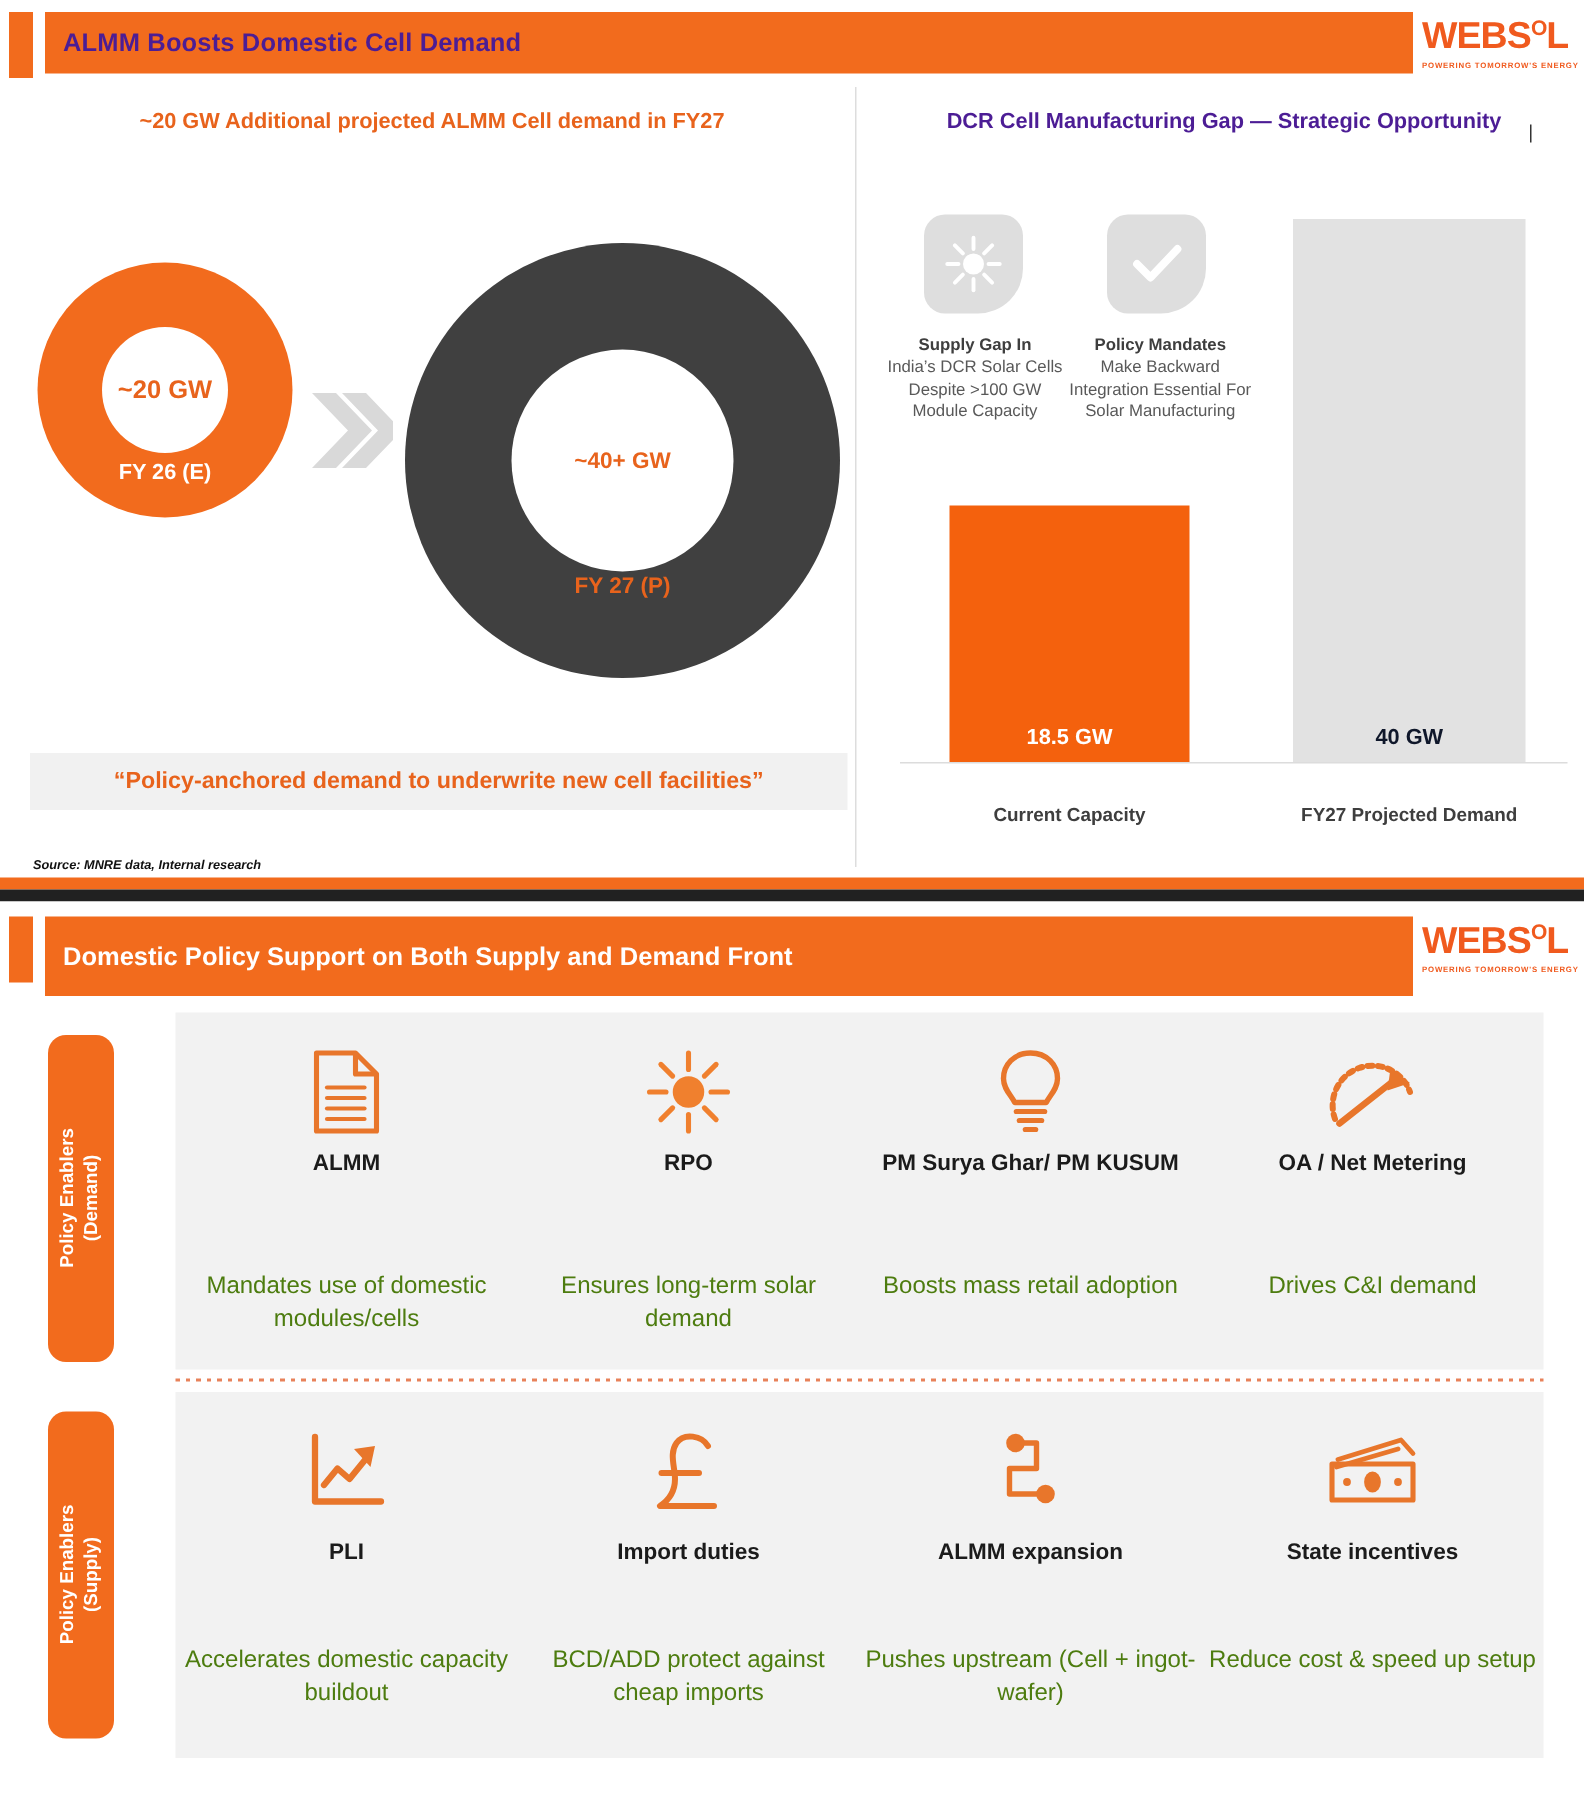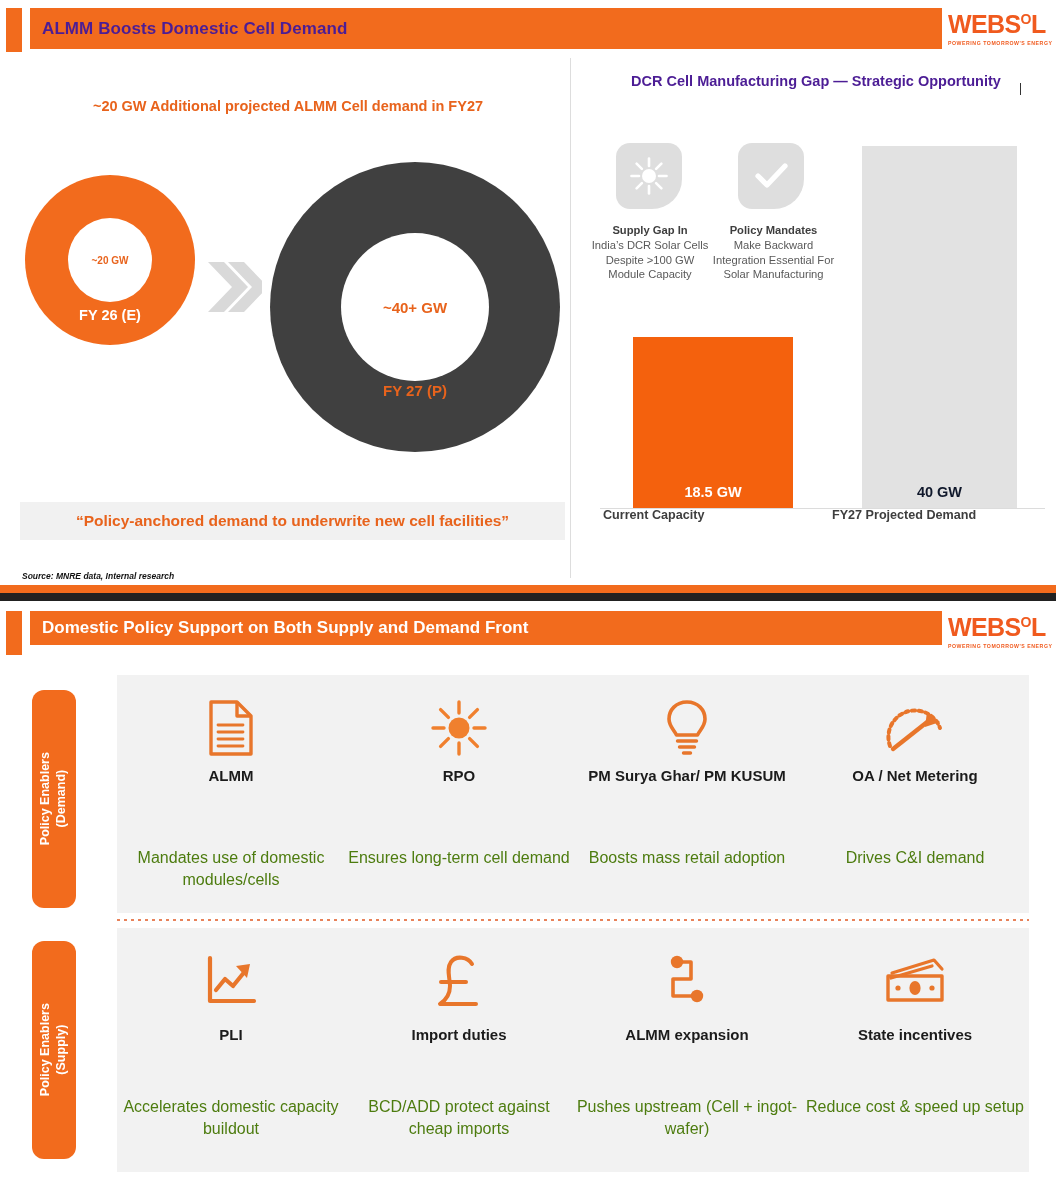--- a/index.html
+++ b/index.html
@@ -38,21 +38,21 @@
   .logo .logo-word sup { font-size:14px; vertical-align:super; }
   .logo .logo-tag {
     font-size:5.2px; color:#F05A1E; letter-spacing:0.55px; margin-top:3px;
     white-space:nowrap; font-weight:bold;
   }
 
   .vdiv { position:absolute; left:570px; top:58px; width:1px; height:520px; background:#dddddd; }
 
   .sub-left {
     position:absolute; left:18px; top:73px; width:540px;
-    text-align:center; color:#E8631C; font-size:14.5px; font-weight:bold;margin-top:25px;
+    text-align:center; color:#E8631C; font-size:14.5px; font-weight:bold;
   }
   .sub-right {
     position:absolute; left:590px; top:73px; width:452px;
     text-align:center; color:#4c1d95; font-size:14.5px; font-weight:bold;
   }
   .caret-mark{
     position:absolute; left:1020px; top:83px; width:1px; height:12px; background:#333;
   }
 
   
@@ -60,21 +60,21 @@
   .donut {
     position:absolute; border-radius:50%;
     display:flex; align-items:center; justify-content:center;
   }
   .donut .hole {
     position:absolute; border-radius:50%; background:#ffffff;
     display:flex; align-items:center; justify-content:center;
   }
   #donut-small { left:25px; top:45px; width:170px; height:170px; background:#F26B1D; }
   #donut-small .hole { width:84px; height:84px; }
-  #donut-small .hole-label { color:#E8631C; font-size:10px; font-weight:bold; }
+  #donut-small .hole-label { color:#E8631C; font-size:17px; font-weight:bold; }
   #donut-small .foot {
     position:absolute; bottom:22px; left:0; width:100%; text-align:center;
     color:#ffffff; font-size:14.5px; font-weight:bold;
   }
   #donut-large { left:270px; top:32px; width:290px; height:290px; background:#404040; }
   #donut-large .hole { width:148px; height:148px; }
   #donut-large .hole-label { color:#E8631C; font-size:15px; font-weight:bold; }
   #donut-large .foot {
     position:absolute; bottom:53px; left:0; width:100%; text-align:center;
     color:#E8631C; font-size:15px; font-weight:bold;
@@ -119,33 +119,33 @@
 
   
   .barchart { position:absolute; left:600px; top:140px; width:445px; height:400px; }
   .bar { position:absolute; bottom:32px; }
   .bar .val {
     position:absolute; bottom:8px; left:0; width:100%;
     text-align:center; font-size:14.5px; font-weight:bold;
   }
   .bar .lbl {
     position:absolute; top:100%; left:-30px; width:calc(100% + 60px);
-    padding-top:0; font-size:12.6px; font-weight:bold; color:#3E3E3E;
+    padding-top:28px; text-align:center; font-size:12.6px; font-weight:bold; color:#3E3E3E;
   }
   #bar-current { left:33px; width:160px; height:171px; background:#F4610D; }
   #bar-current .val { color:#ffffff; }
   #bar-future  { left:262px; width:155px; height:362px; background:#E2E2E2; }
   #bar-future .val { color:#0f172a; }
   .axis { position:absolute; left:0; bottom:31px; width:445px; height:1px; background:#DCDCDC; }
 
   
   .slide2 { position:absolute; left:0; top:601px; width:1056px; height:599px; background:#ffffff; }
   .edge-accent2 { position:absolute; left:6px; top:10px; width:16px; height:44px; background:#F26B1D; }
   .title-bar2 {
-    position:absolute; left:30px; top:10px; width:912px; height:34px;
+    position:absolute; left:30px; top:10px; width:912px; height:53px;
     background:#F26B1D; display:flex; align-items:center;
   }
   .title-bar2 .title-text { color:#ffffff; font-size:17px; font-weight:bold; padding-left:12px; }
   .logo2 { position:absolute; left:948px; top:10px; width:108px; height:42px;
            display:flex; flex-direction:column; justify-content:center; }
 
   .side-tab {
     position:absolute; width:44px; background:#F26B1D; border-radius:12px;
     display:flex; align-items:center; justify-content:center;
   }
@@ -343,21 +343,21 @@
                 <line x1="3" y1="29" x2="14" y2="29"></line>
                 <line x1="44" y1="29" x2="55" y2="29"></line>
                 <line x1="10.6" y1="10.6" x2="18.4" y2="18.4"></line>
                 <line x1="39.6" y1="39.6" x2="47.4" y2="47.4"></line>
                 <line x1="10.6" y1="47.4" x2="18.4" y2="39.6"></line>
                 <line x1="39.6" y1="18.4" x2="47.4" y2="10.6"></line>
               </g>
             </svg>
           </div>
           <div class="ptitle">RPO</div>
-          <div class="pdesc">Ensures long-term cell demand</div>
+          <div class="pdesc">Ensures long-term solar demand</div>
         </div>
 
         <div class="pcard">
           <div class="picon">
             <svg width="48" height="60" viewBox="0 0 48 60">
               <path d="M24 4 C13 4 6 12 6 21 C6 28 11 32 13.5 37 H34.5 C37 32 42 28 42 21 C42 12 35 4 24 4 Z" fill="none" stroke="#E8762B" stroke-width="3.6" stroke-linejoin="round"></path>
               <g stroke="#E8762B" stroke-width="3.4" stroke-linecap="round">
                 <line x1="14.5" y1="43" x2="33.5" y2="43"></line>
                 <line x1="16.5" y1="49" x2="31.5" y2="49"></line>
                 <line x1="20.5" y1="55" x2="27.5" y2="55"></line>

